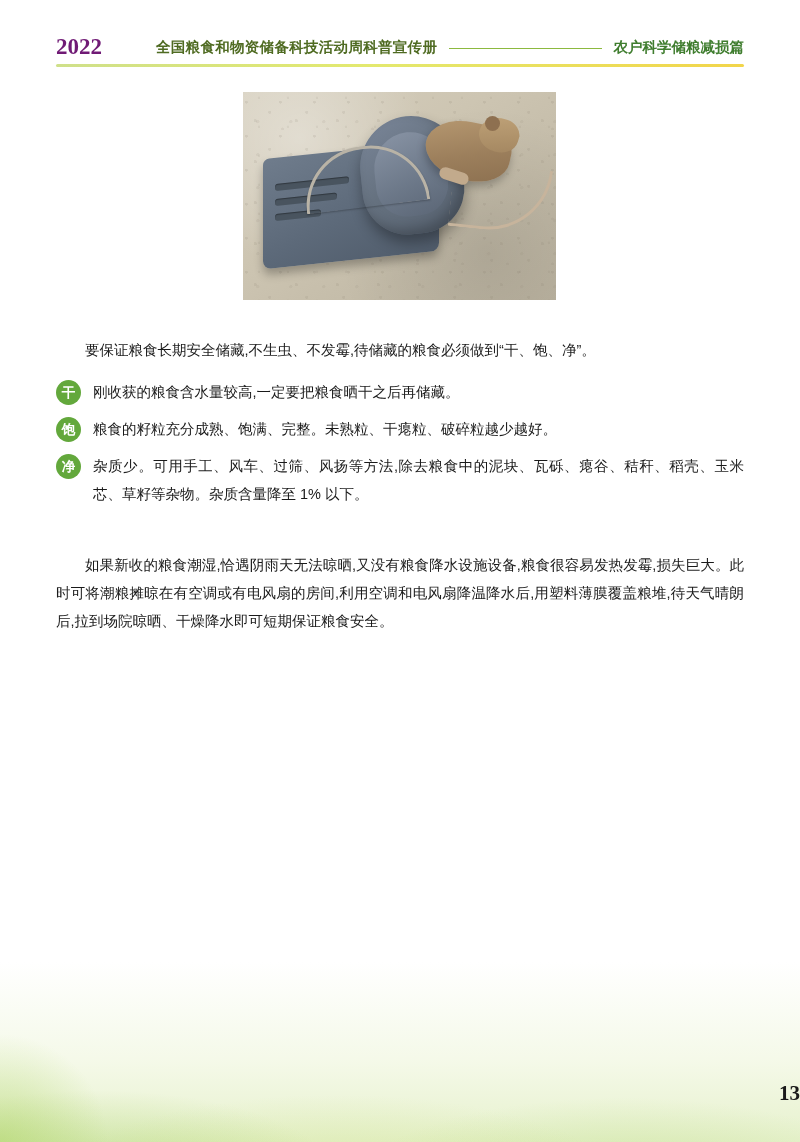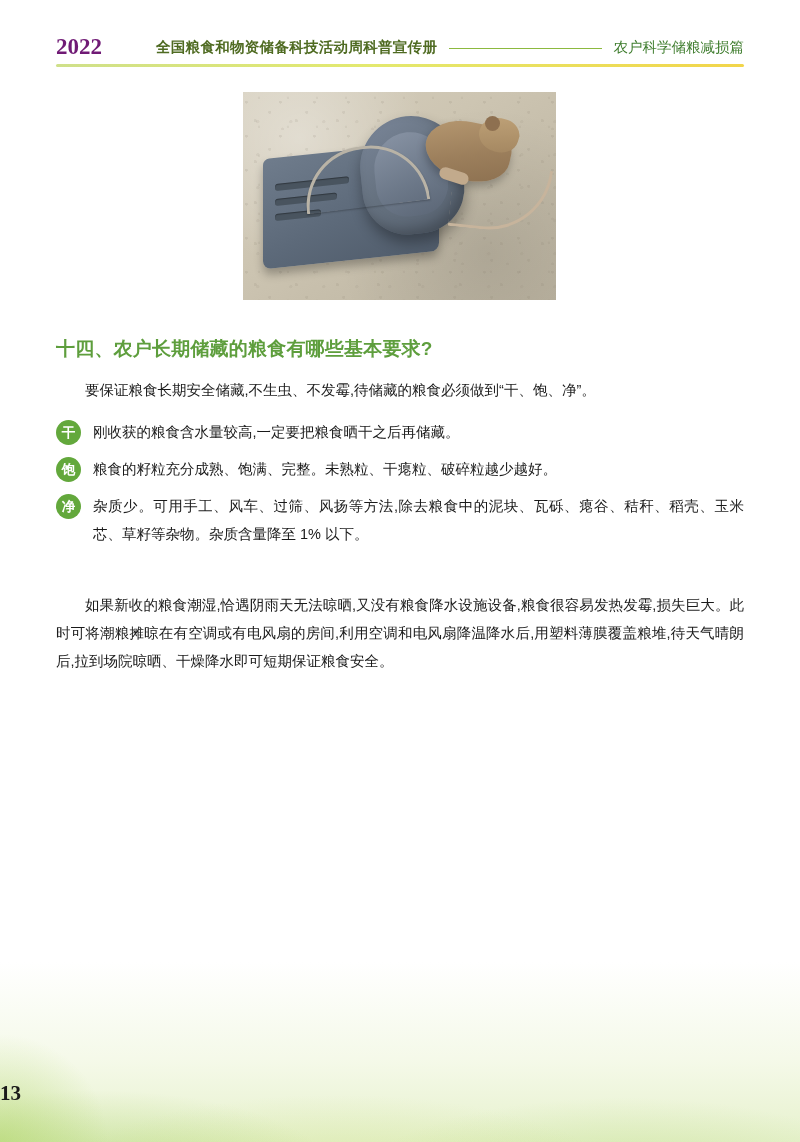--- a/index.html
+++ b/index.html
@@ -68,21 +68,21 @@
   .header-rule {
     flex: 1;
     height: 1px;
     background: #8cb93f;
     margin: 0 12px;
     position: relative;
     top: 1px;
   }
   .header-section {
     font-size: 14.5px;
-    font-weight: normal;
+    font-weight: bold;
     color: #3f7d2e;
     white-space: nowrap;
     text-align: right;
   }
   .header-underline {
     position: absolute;
     left: 56px;
     right: 56px;
     top: 64px;
     height: 3px;
@@ -295,21 +295,21 @@
   }
 
   .section-gap { height: 34px; }
 
   
   .page-number {
     position: absolute;
     left: 0;
     right: 0;
     bottom: 36px;
-    text-align: left;
+    text-align: right;
     font-family: "Liberation Serif", serif;
     font-size: 21px;
     font-weight: bold;
     color: #1a1a1a;
   }
 </style>
 </head>
 <body>
 
 <div class="header">
@@ -336,21 +336,20 @@
   <div class="trap-wire"></div>
   <div class="mouse-body"></div>
   <div class="mouse-head"></div>
   <div class="mouse-ear"></div>
   <div class="mouse-leg"></div>
   <div class="mouse-tail"></div>
 </div>
 
 <div class="content">
 
-  <h2 class="q-heading">十四、农户长期储藏的粮食有哪些基本要求?</h2>
   <p class="para indent">要保证粮食长期安全储藏,不生虫、不发霉,待储藏的粮食必须做到“干、饱、净”。</p>
 
   <ul class="bullet-list">
     <li class="bullet-item">
       <span class="bullet-badge">干</span>
       <span class="bullet-text">刚收获的粮食含水量较高,一定要把粮食晒干之后再储藏。</span>
     </li>
     <li class="bullet-item">
       <span class="bullet-badge">饱</span>
       <span class="bullet-text">粮食的籽粒充分成熟、饱满、完整。未熟粒、干瘪粒、破碎粒越少越好。</span>

